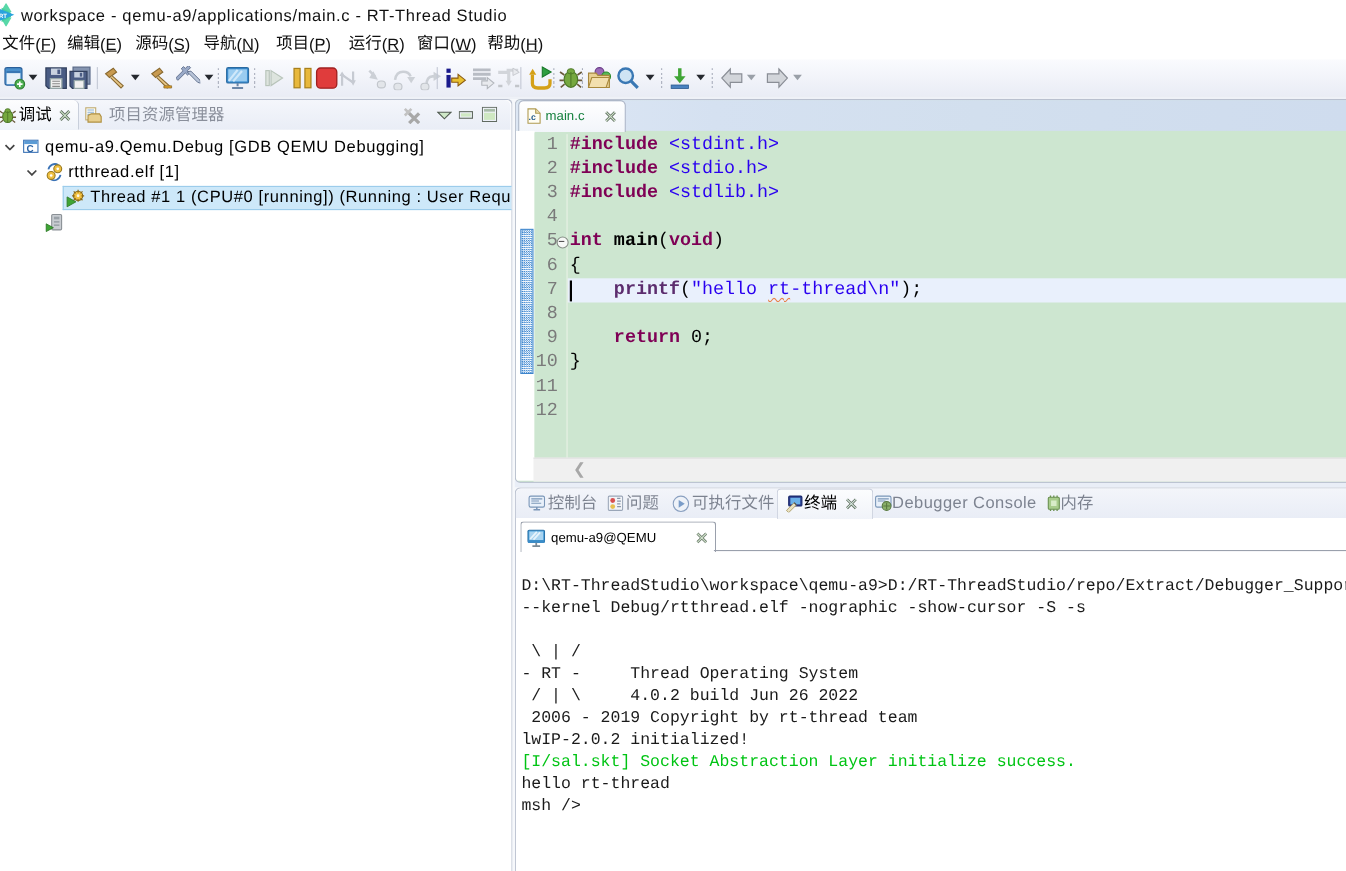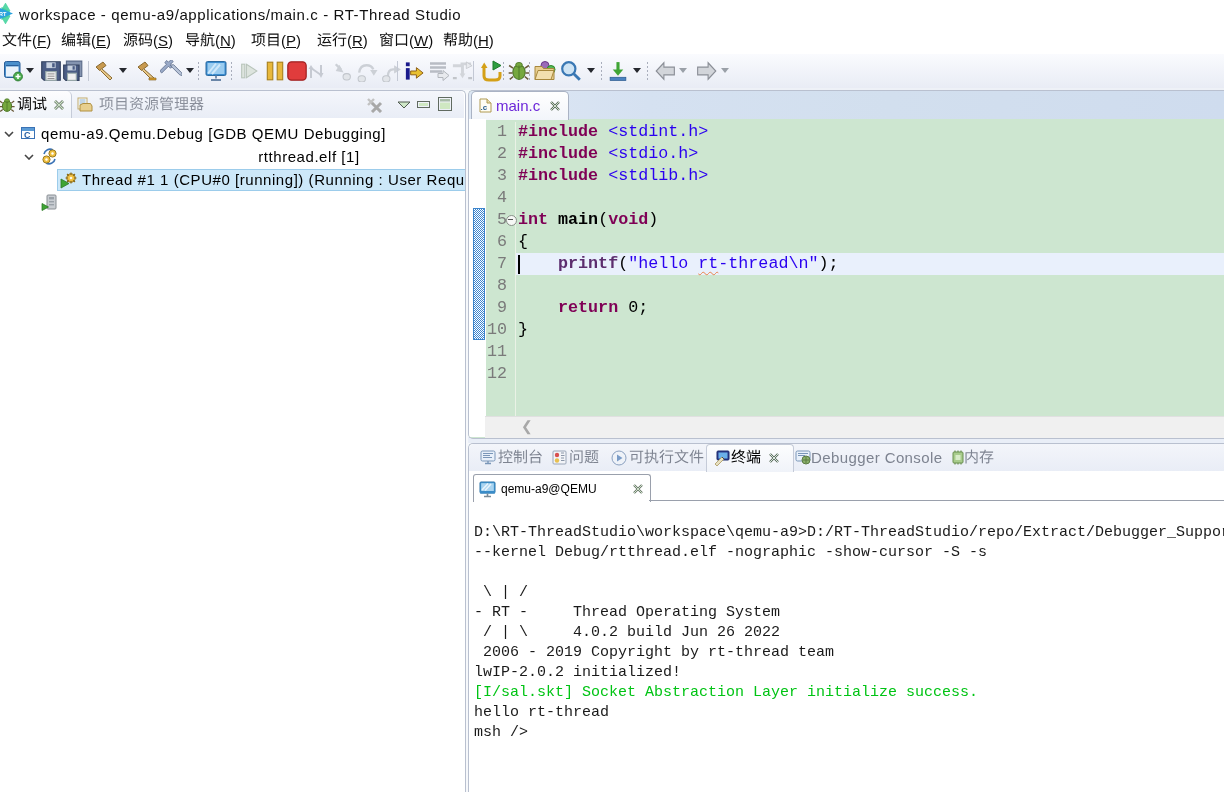--- a/index.html
+++ b/index.html
@@ -324,21 +324,21 @@
           <path d="M1 1 L5 5 L9 1" fill="none" stroke="#454545" stroke-width="1.6"></path>
         </svg>
       <svg class="abs" style="left:41px;top:57px" width="17" height="17" viewBox="0 0 17 17">
         <path d="M3 6 A6 6 0 0 1 12 2" fill="none" stroke="#3a72b5" stroke-width="1.6"></path>
         <path d="M14 11 A6 6 0 0 1 5 15" fill="none" stroke="#3a72b5" stroke-width="1.6"></path>
         <circle cx="11.5" cy="5.5" r="3.6" fill="#f0c040" stroke="#9a7a20"></circle>
         <circle cx="5.5" cy="11.5" r="3.6" fill="#f0c040" stroke="#9a7a20"></circle>
         <circle cx="11.5" cy="5.5" r="1.2" fill="#fff"></circle>
         <circle cx="5.5" cy="11.5" r="1.2" fill="#fff"></circle>
       </svg>
-      <div class="abs trow" style="left:77px;top:54px;text-align:center;">rtthread.elf [1]</div>
+      <div class="abs trow" style="left:62px;top:54px;">rtthread.elf [1]</div>
 
       <svg class="abs" style="left:60px;top:80px" width="18" height="18" viewBox="0 0 18 18">
         <path d="M1 8 L1 17 L9 12.5 Z" fill="#3fa535" stroke="#2c7a26" stroke-width="0.8"></path>
         <circle cx="11" cy="7" r="4.2" fill="#f0c040" stroke="#8a6a18"></circle>
         <circle cx="11" cy="7" r="1.4" fill="#fff" stroke="#8a6a18" stroke-width="0.6"></circle>
         <path d="M11 1.5 L11 12.5 M5.5 7 L16.5 7 M7 3 L15 11 M7 11 L15 3" stroke="#8a6a18" stroke-width="1.1" fill="none"></path>
         <circle cx="11" cy="7" r="3.1" fill="#f0c040"></circle>
         <circle cx="11" cy="7" r="1.3" fill="#fdf6e0"></circle>
       </svg>
       <div class="abs trow" style="left:82px;top:77px;">Thread #1 1 (CPU#0 [running]) (Running : User Reque</div>
@@ -355,21 +355,21 @@
 
   <div class="abs" id="editor">
     <div class="abs" id="ed-tabbar"></div>
     <div class="abs" id="ed-tab"></div>
     <div class="abs" id="ed-tabitems" style="left:0;top:0;width:756px;height:28px;">
       <svg class="abs" style="left:10px;top:7px" width="13" height="15" viewBox="0 0 13 15">
         <path d="M1 1 L8 1 L12 5 L12 14 L1 14 Z" fill="#fffef4" stroke="#b09a50"></path>
         <path d="M8 1 L8 5 L12 5" fill="#e8ddb0" stroke="#b09a50"></path>
         <text x="1.5" y="11.5" font-size="8" font-weight="bold" fill="#2a6090" font-family="Liberation Sans">.c</text>
       </svg>
-      <div class="abs" style="left:27px;top:0;height:28px;line-height:29px;font-size:15px;color:#6d28d9;">main.c</div>
+      <div class="abs" style="left:27px;top:0;height:28px;line-height:29px;font-size:12px;color:#15803d;">main.c</div>
       <svg class="abs" style="left:80px;top:9px" width="12" height="12" viewBox="0 0 12 12">
         <path d="M2 2 L10 10 M10 2 L2 10" stroke="#5a6a5a" stroke-width="2.4"></path>
         <path d="M2 2 L10 10 M10 2 L2 10" stroke="#cfe0ca" stroke-width="1"></path>
       </svg>
     </div>
     <div class="abs" id="ed-ruler"></div>
     <div class="abs" id="ed-hatch"></div>
     <div class="abs" id="cur-line"></div>
     <div class="abs" id="ed-nums">1
 2

